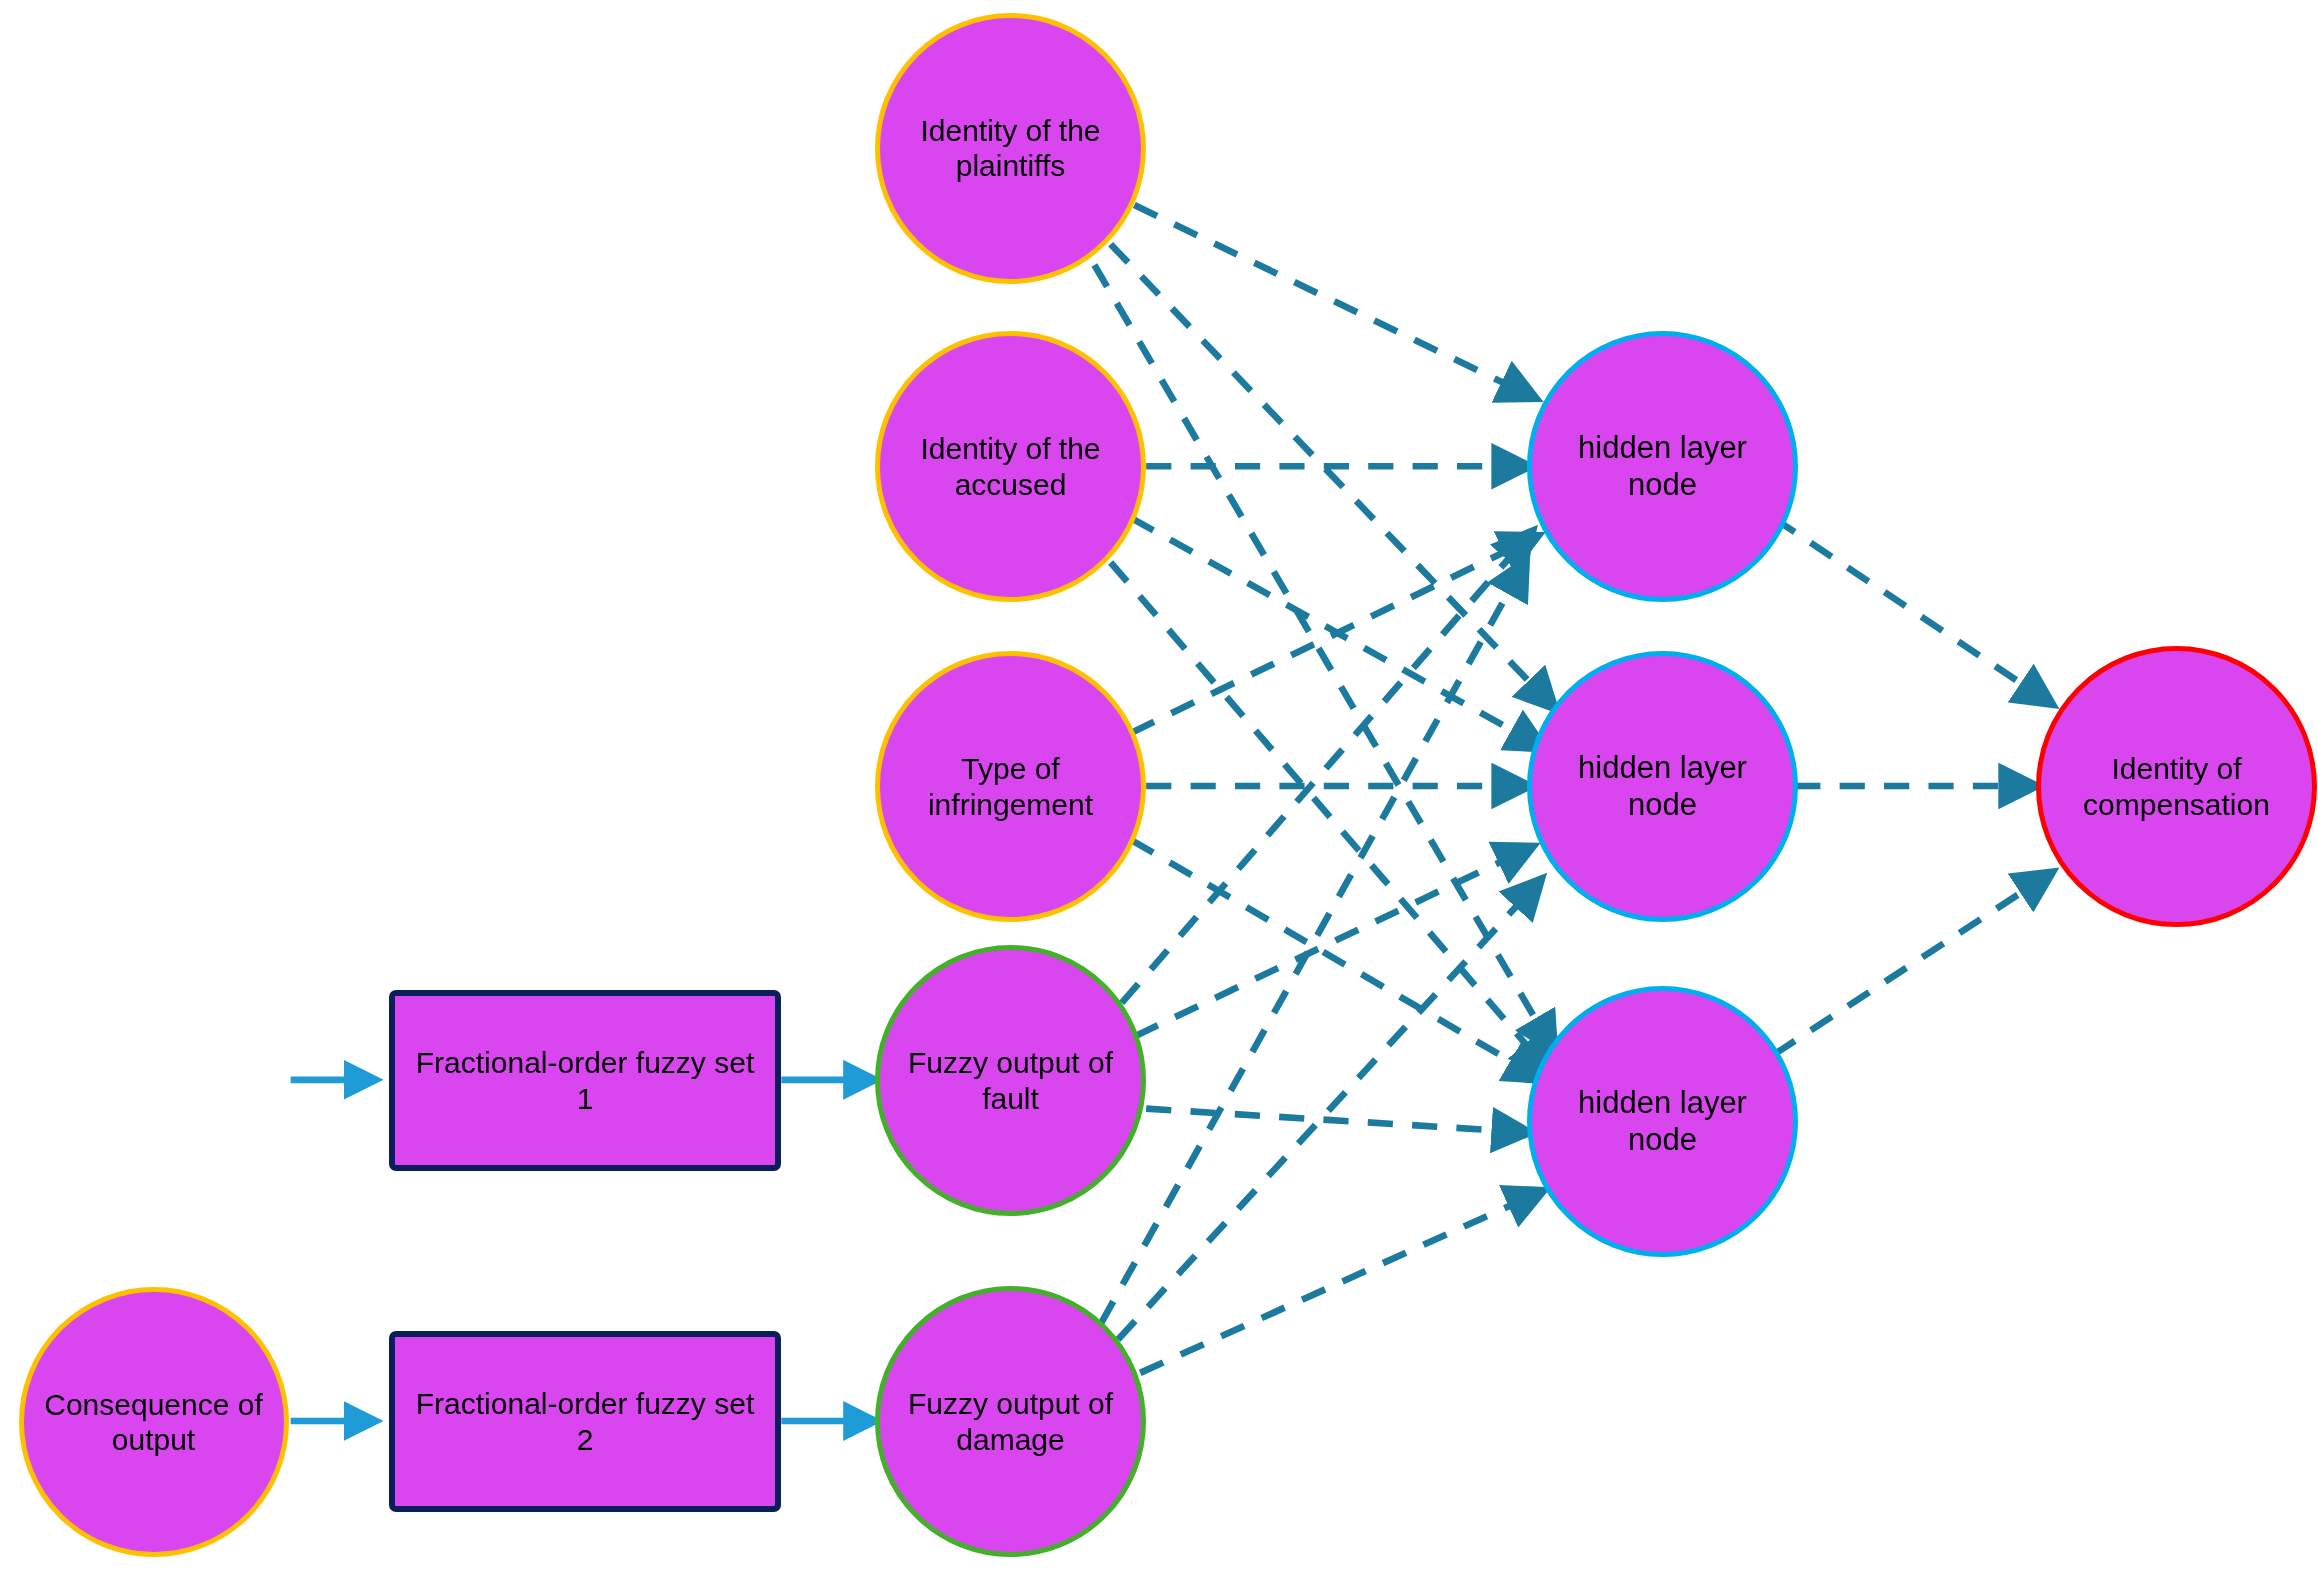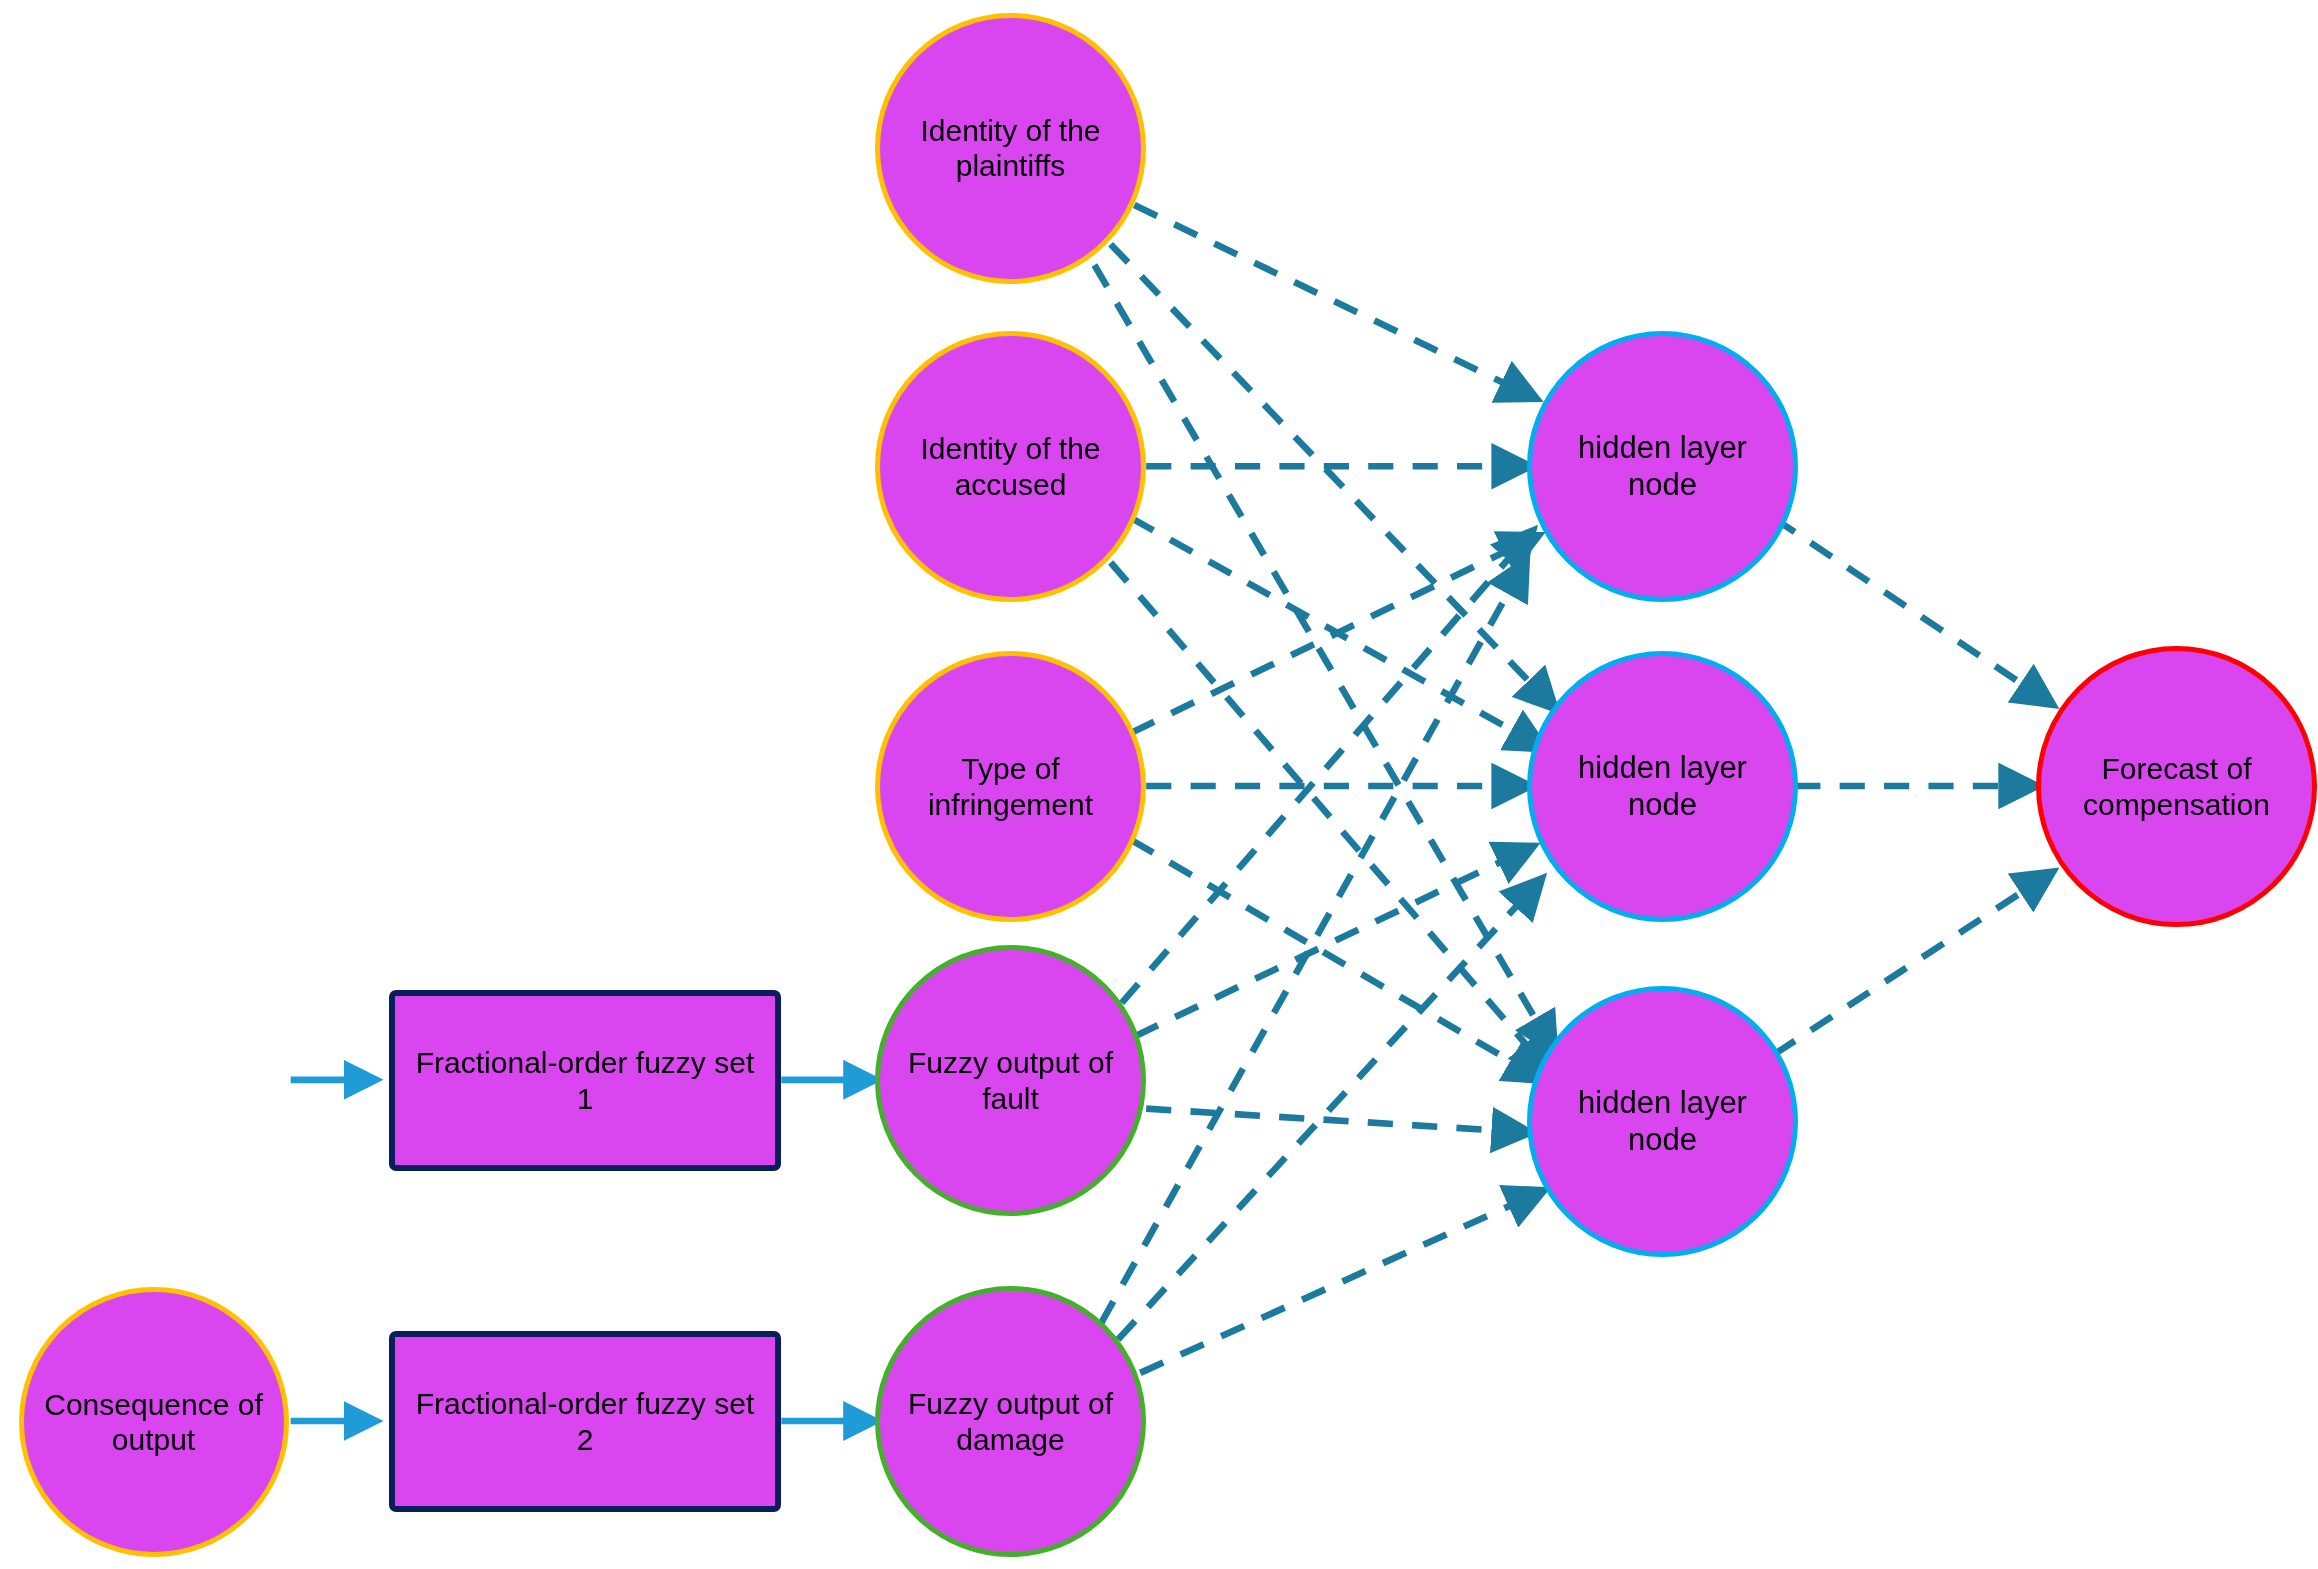--- a/index.html
+++ b/index.html
@@ -156,18 +156,18 @@
     <span class="node-label">hidden layer
 node</span>
   </div>
 
   <div class="node node-circle hidden-node" style="left:1527px; top:986px; width:271px; height:271px; font-size:31px;">
     <span class="node-label">hidden layer
 node</span>
   </div>
 
   <div class="node node-circle output-node" style="left:2036px; top:646px; width:281px; height:281px; font-size:30px;">
-    <span class="node-label">Forecast of
+    <span class="node-label">Identity of
 compensation</span>
   </div>
 
 </div>
 
 
 </body></html>

